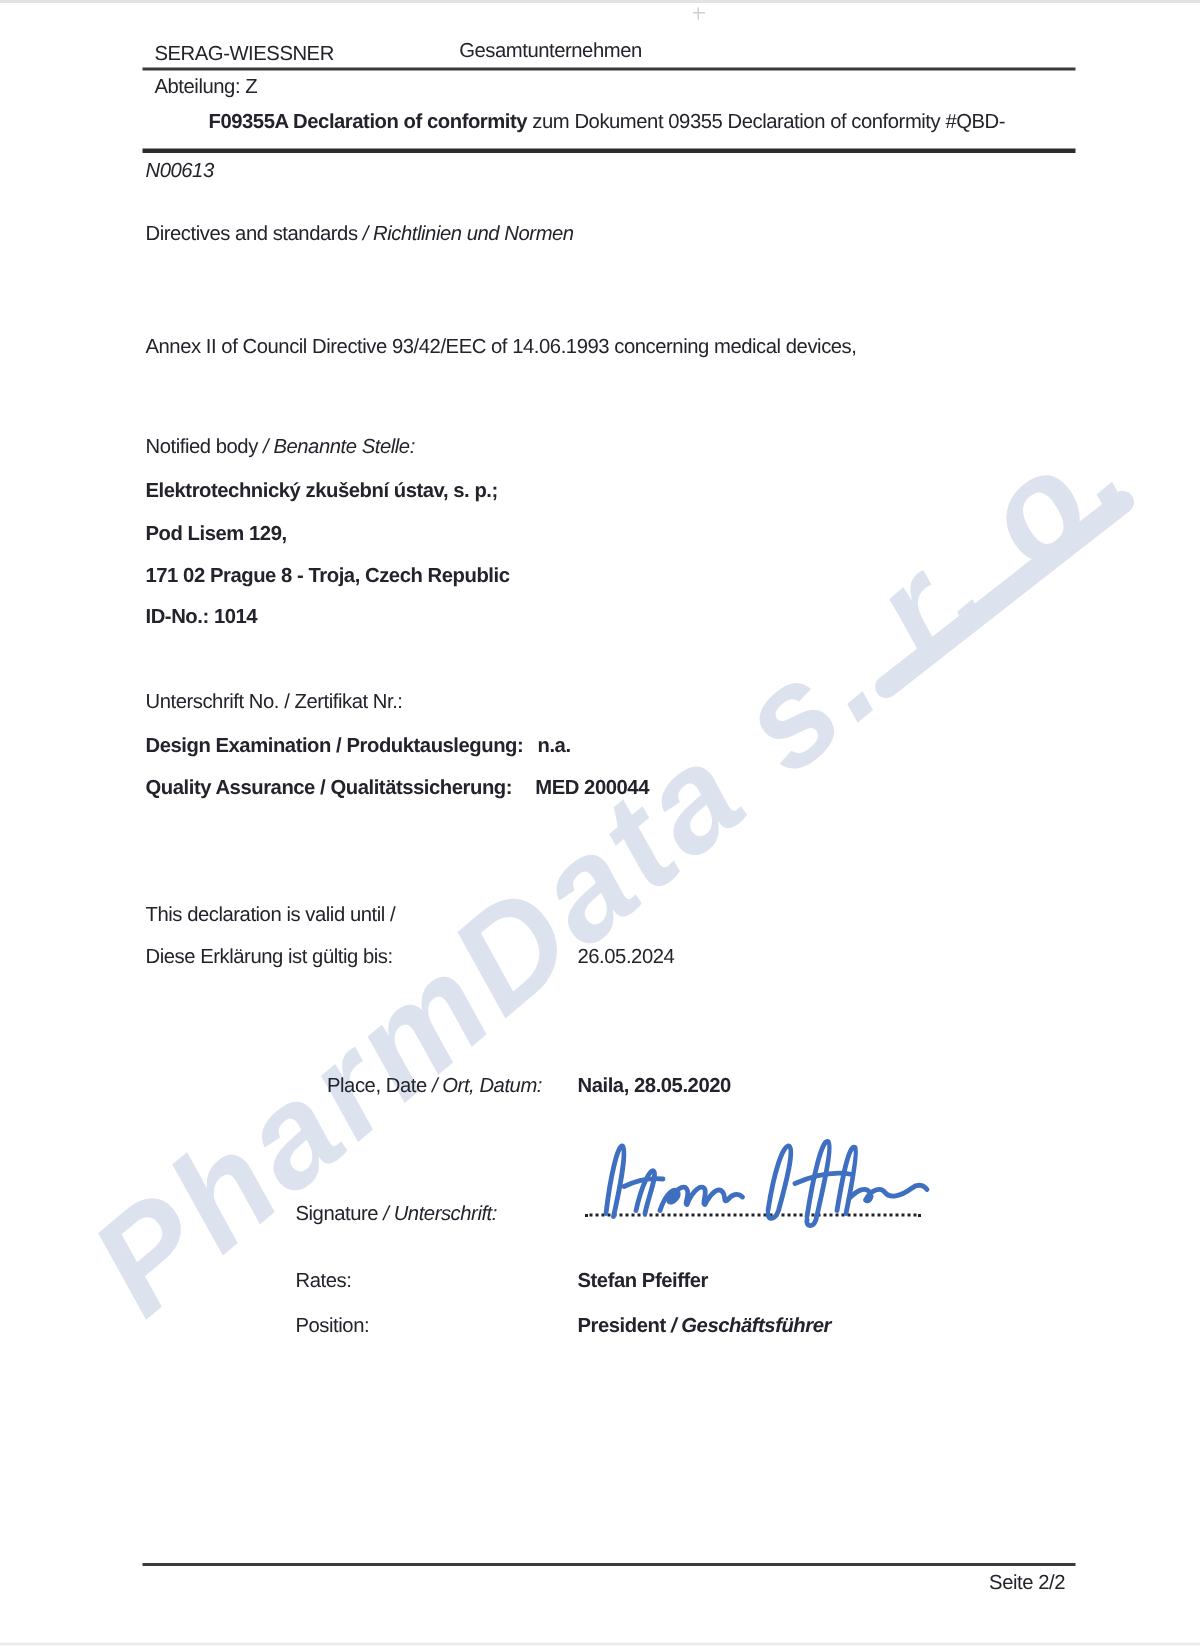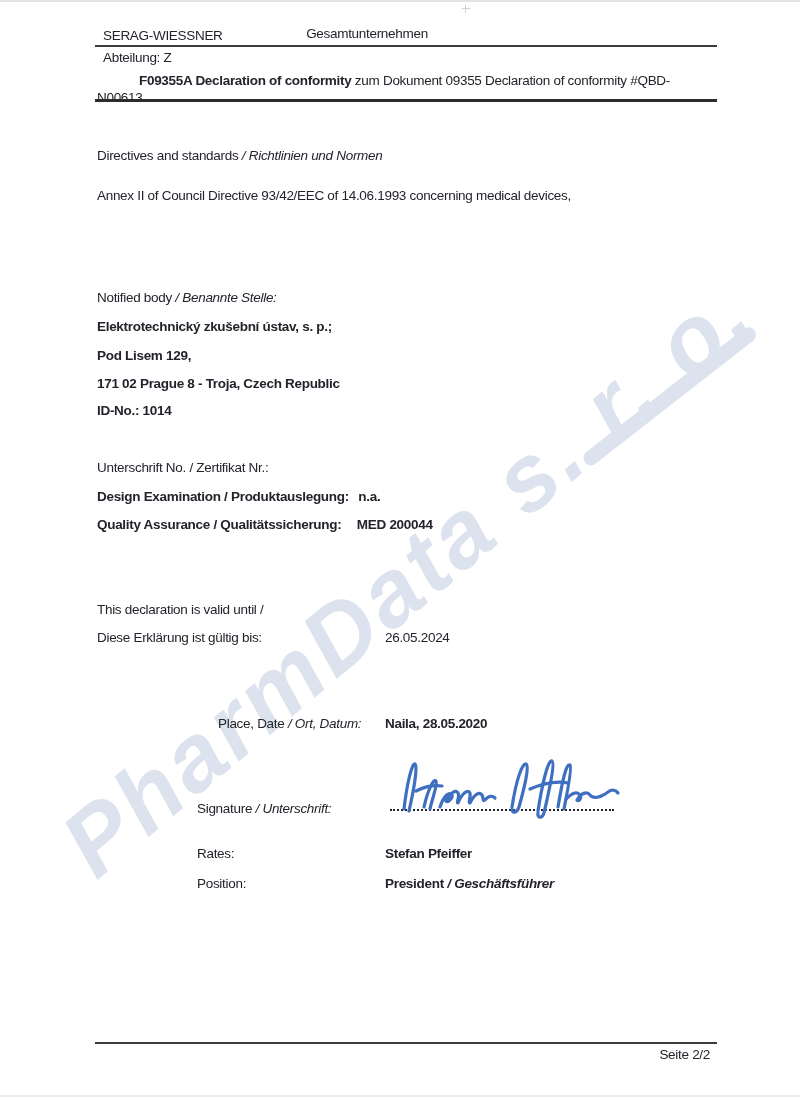--- a/index.html
+++ b/index.html
@@ -49,28 +49,28 @@
   <div class="content">
 
     <div class="abs" style="left:103px;top:28px;">SERAG-WIESSNER</div>
     <div class="abs" style="left:12px;top:26px;width:710px;text-align:center;">Gesamtunternehmen</div>
     <div class="rule" style="left:95px;top:45px;width:622px;height:2px;"></div>
     <div class="abs" style="left:103px;top:50px;">Abteilung: Z</div>
 
     <div class="abs titleblock" style="left:97px;top:70px;">
       <span class="b">F09355A Declaration of conformity</span><span> zum Dokument 09355 Declaration of conformity #QBD-</span>
     </div>
-    <div class="abs" style="left:97px;top:90px;">N00613</div>
+    <div class="abs" style="left:97px;top:106px;font-style:italic;">N00613</div>
     <div class="rule thick" style="left:95px;top:99px;width:622px;height:3px;"></div>
 
     <div class="abs" style="left:97px;top:148px;">
       <span>Directives and standards </span><span class="i">/ Richtlinien und Normen</span>
     </div>
 
-    <div class="abs" style="left:97px;top:188px;">Annex II of Council Directive 93/42/EEC of 14.06.1993 concerning medical devices,</div>
+    <div class="abs" style="left:97px;top:223px;">Annex II of Council Directive 93/42/EEC of 14.06.1993 concerning medical devices,</div>
 
     <div class="abs" style="left:97px;top:290px;">
       <span>Notified body </span><span class="i">/ Benannte Stelle:</span>
     </div>
     <div class="abs b" style="left:97px;top:319px;">Elektrotechnický zkušební ústav, s. p.;</div>
     <div class="abs b" style="left:97px;top:348px;">Pod Lisem 129,</div>
     <div class="abs b" style="left:97px;top:376px;">171 02 Prague 8 - Troja, Czech Republic</div>
     <div class="abs b" style="left:97px;top:403px;">ID-No.: 1014</div>
 
     <div class="abs" style="left:97px;top:460px;">Unterschrift No. / Zertifikat Nr.:</div>

